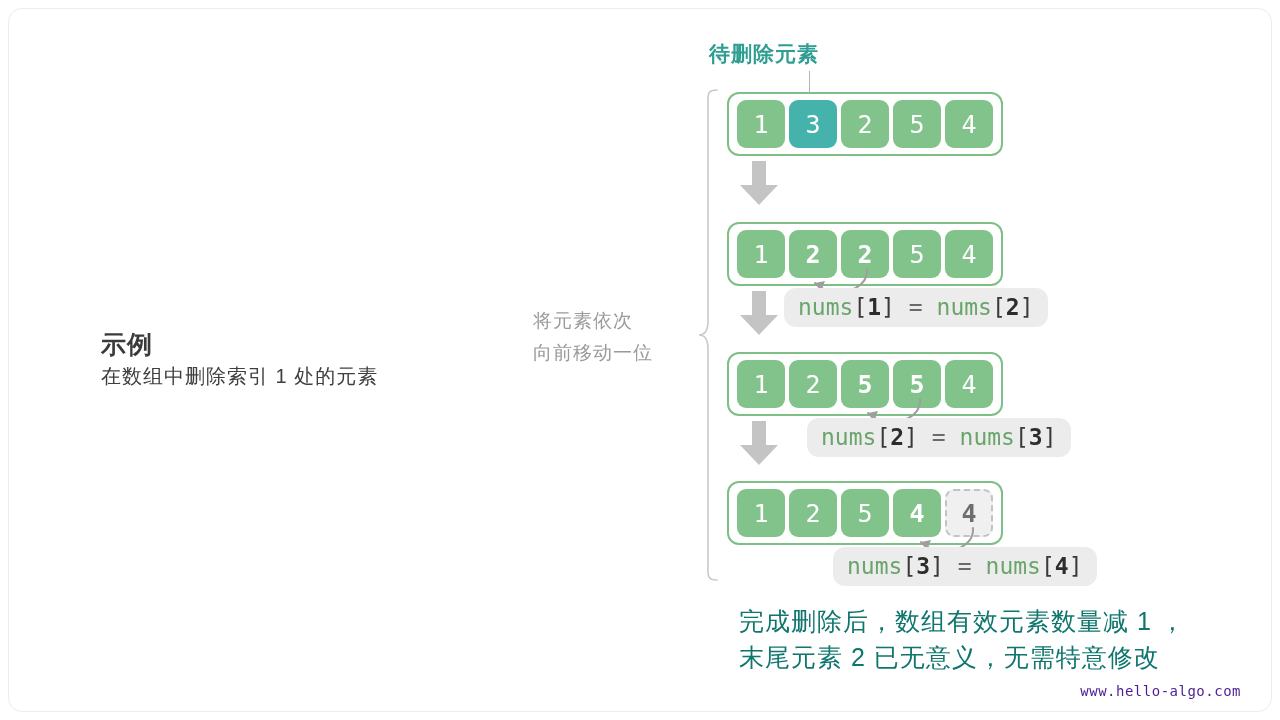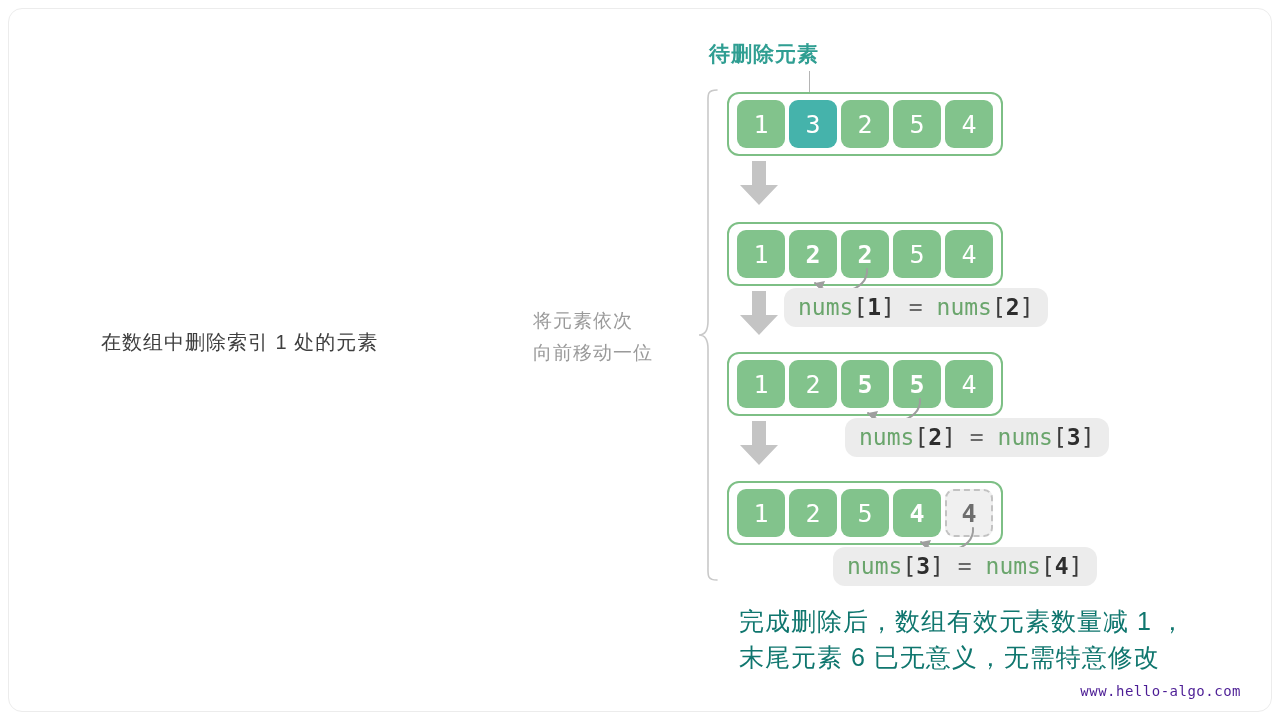--- a/index.html
+++ b/index.html
@@ -192,20 +192,21 @@
     color: #4c1d95;
     letter-spacing: 0.5px;
   }
 </style>
 </head>
 <body>
 
 <div id="card">
 
   <div id="left-block">
+    <div id="example-title">示例</div>
     <div id="example-desc">在数组中删除索引 1 处的元素</div>
   </div>
 
   <div id="middle-note">
     <div>将元素依次</div>
     <div>向前移动一位</div>
   </div>
 
   <svg id="brace" viewBox="0 0 22 492" fill="none">
     <path d="M20 1 C10 1 11 6 11 14 L11 232 C11 242 8 246 2 246 C8 246 11 250 11 260 L11 478 C11 486 10 491 20 491" stroke="#c9c9c9" stroke-width="1.6" fill="none" stroke-linecap="round"></path>
@@ -261,21 +262,21 @@
       <div class="cell bold">5</div>
       <div class="cell">4</div>
     </div>
   </div>
 
   <svg class="curve-arrow" style="left:843px; top:388px; width:90px; height:36px" viewBox="0 0 90 36">
     <path d="M68 2 C70 26 30 32 16 16" stroke="#9e9e9e" stroke-width="2" fill="none" stroke-linecap="round"></path>
     <path d="M16 16 L26 14 L22 24 Z" fill="#9e9e9e"></path>
   </svg>
 
-  <div class="code-label" style="left:836px; top:409px">
+  <div class="code-label" style="left:798px; top:409px">
     <span class="kw">nums</span><span class="br">[</span><span class="idx">2</span><span class="br">]</span>
     <span class="eq">=</span>
     <span class="kw">nums</span><span class="br">[</span><span class="idx">3</span><span class="br">]</span>
   </div>
 
   <svg class="down-arrow" style="top:412px" viewBox="0 0 38 44">
     <path d="M12 0 H26 V24 H38 L19 44 L0 24 H12 Z" fill="#c4c4c4"></path>
   </svg>
 
   <div class="array-row" id="row-3" style="top:472px">
@@ -294,18 +295,18 @@
   </svg>
 
   <div class="code-label" style="left:824px; top:538px">
     <span class="kw">nums</span><span class="br">[</span><span class="idx">3</span><span class="br">]</span>
     <span class="eq">=</span>
     <span class="kw">nums</span><span class="br">[</span><span class="idx">4</span><span class="br">]</span>
   </div>
 
   <div id="caption">
     <div>完成删除后，数组有效元素数量减 1 ，</div>
-    <div>末尾元素 6 已无意义，无需特意修改</div>
+    <div>末尾元素 2 已无意义，无需特意修改</div>
   </div>
 
   <div id="watermark">www.hello-algo.com</div>
 
 </div>
 
 </body></html>

